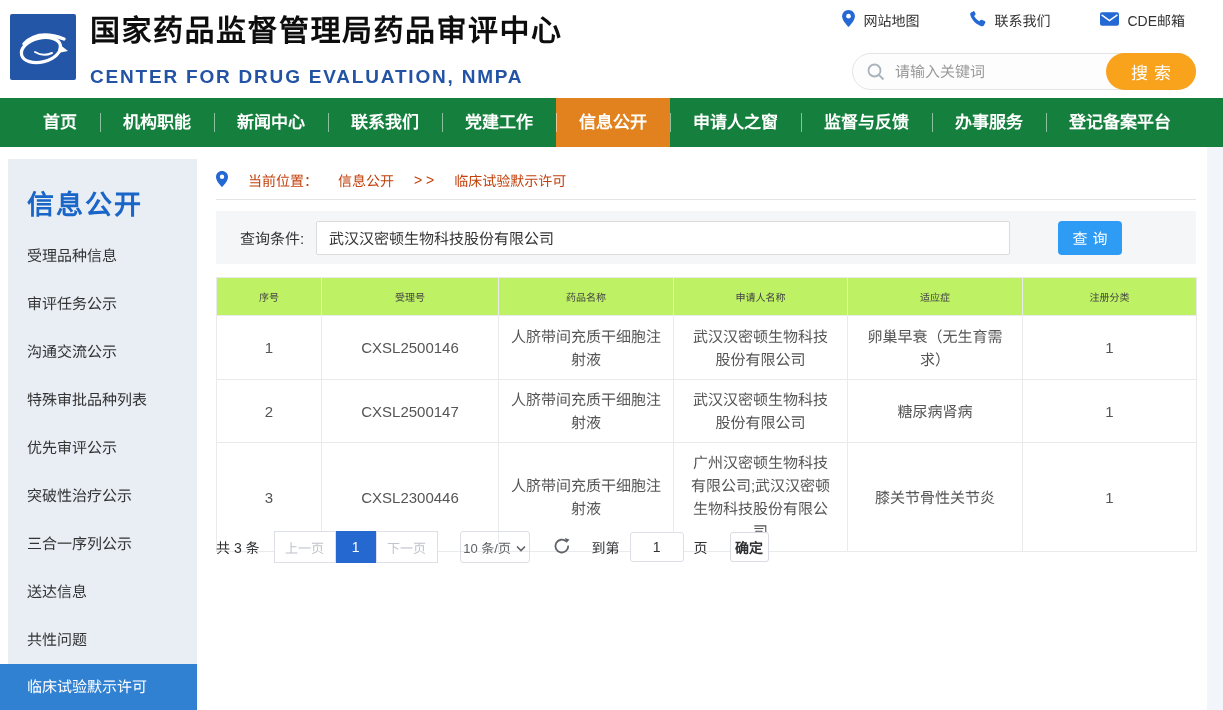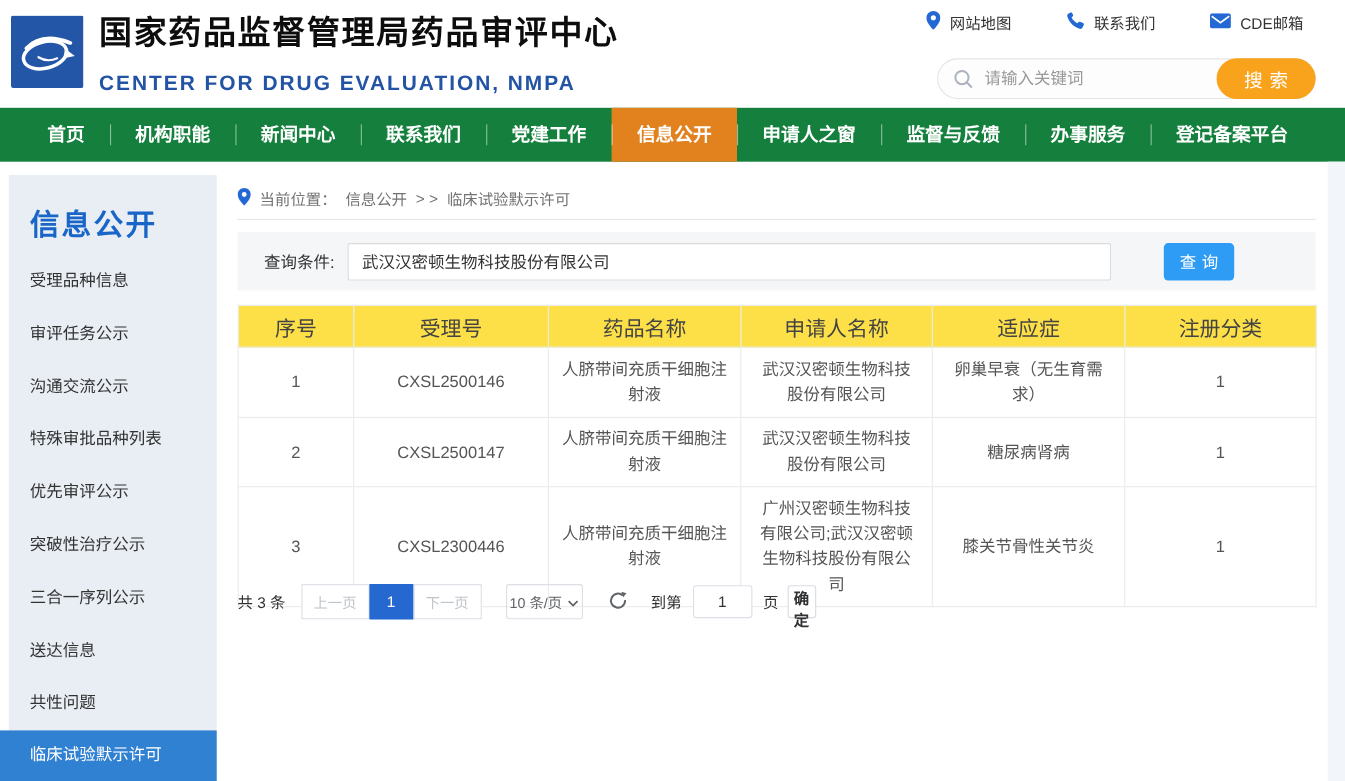--- a/index.html
+++ b/index.html
@@ -39,53 +39,53 @@
   .side-title { margin:24px 0 10px 19px; font-size:27px; font-weight:bold; color:#1A66C8; letter-spacing:2px; }
   .side-item { height:48px; line-height:48px; padding-left:19px; font-size:15px; color:#333; cursor:pointer; }
   .side-item.active { margin-left:-8px; width:197px; height:46px; line-height:46px; padding-left:27px;
     background:#3181D3; color:#fff; }
 
   
   .scroll-strip { position:absolute; right:0; top:147px; width:16px; height:563px; background:#F2F6FB; }
 
   
   .main { position:absolute; left:216px; top:147px; width:980px; height:563px; background:transparent; }
-  .breadcrumb { position:absolute; left:0; top:23px; display:flex; align-items:center; gap:8px;
-    font-size:14px; color:#737373; }
+  .breadcrumb { position:absolute; left:0; top:23px; display:flex; align-items:center; gap:20px;
+    font-size:14px; color:#c2410c; }
   .bc-divider { position:absolute; left:0; top:52px; width:980px; height:1px; background:#E5E5E5; }
 
   .query-panel { position:absolute; left:0; top:64px; width:980px; height:53px; background:#F5F6F8;
     display:flex; align-items:center; }
   .query-label { margin-left:24px; width:76px; font-size:15px; color:#333; }
   .query-input { width:694px; height:34px; border:1px solid #DCDCDC; border-radius:2px; background:#fff;
     font-size:15px; color:#333; padding:0 12px; outline:none; font-family:inherit; }
   .query-btn { margin-left:48px; width:64px; height:34px; border:none; border-radius:4px; background:#2E9BF5;
     color:#fff; font-size:15px; letter-spacing:5px; padding-left:5px; cursor:pointer; font-family:inherit; }
 
   .result-table { position:absolute; left:0; top:130px; width:980px; border-collapse:collapse; table-layout:fixed; }
   .result-table th, .result-table td { border:1px solid #E8EAEC; text-align:center; vertical-align:middle;
     font-weight:normal; }
-  .result-table th { height:38px; background:#fde047; font-size:19px; color:#444; }
+  .result-table th { height:38px; background:#bef264; font-size:10px; color:#444; }
   .result-table td { font-size:15px; color:#555; line-height:23px; padding:8px 12px; }
   .row-h1 td { height:64px; } .row-h2 td { height:60px; } .row-h3 td { height:78px; }
 
   .pagination { position:absolute; left:0; top:384px; display:flex; align-items:center; font-size:14px; color:#303133; }
   .pg-total { margin-right:14px; }
   .pg-group { display:flex; }
   .pg-btn { height:32px; display:flex; align-items:center; justify-content:center; background:#fff;
     border:1px solid #DCDFE6; color:#C0C4CC; font-size:13px; width:62px; cursor:pointer; }
   .pg-page { width:40px; height:32px; display:flex; align-items:center; justify-content:center;
     background:#2468D0; color:#fff; font-size:14px; border:1px solid #2468D0; cursor:pointer; }
   .pg-size { margin-left:22px; width:70px; height:32px; border:1px solid #DCDFE6; border-radius:3px;
     display:flex; align-items:center; justify-content:center; gap:5px; font-size:13px; color:#606266; cursor:pointer; }
   .pg-refresh { margin-left:22px; display:flex; cursor:pointer; }
   .pg-goto-label { margin-left:20px; }
   .pg-goto-input { margin:0 10px; width:54px; height:30px; border:1px solid #DCDFE6; border-radius:3px;
     text-align:center; font-size:14px; color:#303133; outline:none; font-family:inherit; }
-  .pg-confirm { margin-left:8px; width:26px; height:30px; border:1px solid #D9DCE3; border-radius:3px;
+  .pg-confirm { margin-left:22px; width:39px; height:30px; border:1px solid #D9DCE3; border-radius:3px;
     background:#fff; font-size:14px; font-weight:bold; color:#303133; cursor:pointer; font-family:inherit; }
 </style>
 </head>
 <body>
 
 <div class="page">
 
   <header class="hdr">
     <div class="logo">
       <svg width="66" height="66" viewBox="0 0 66 66">

